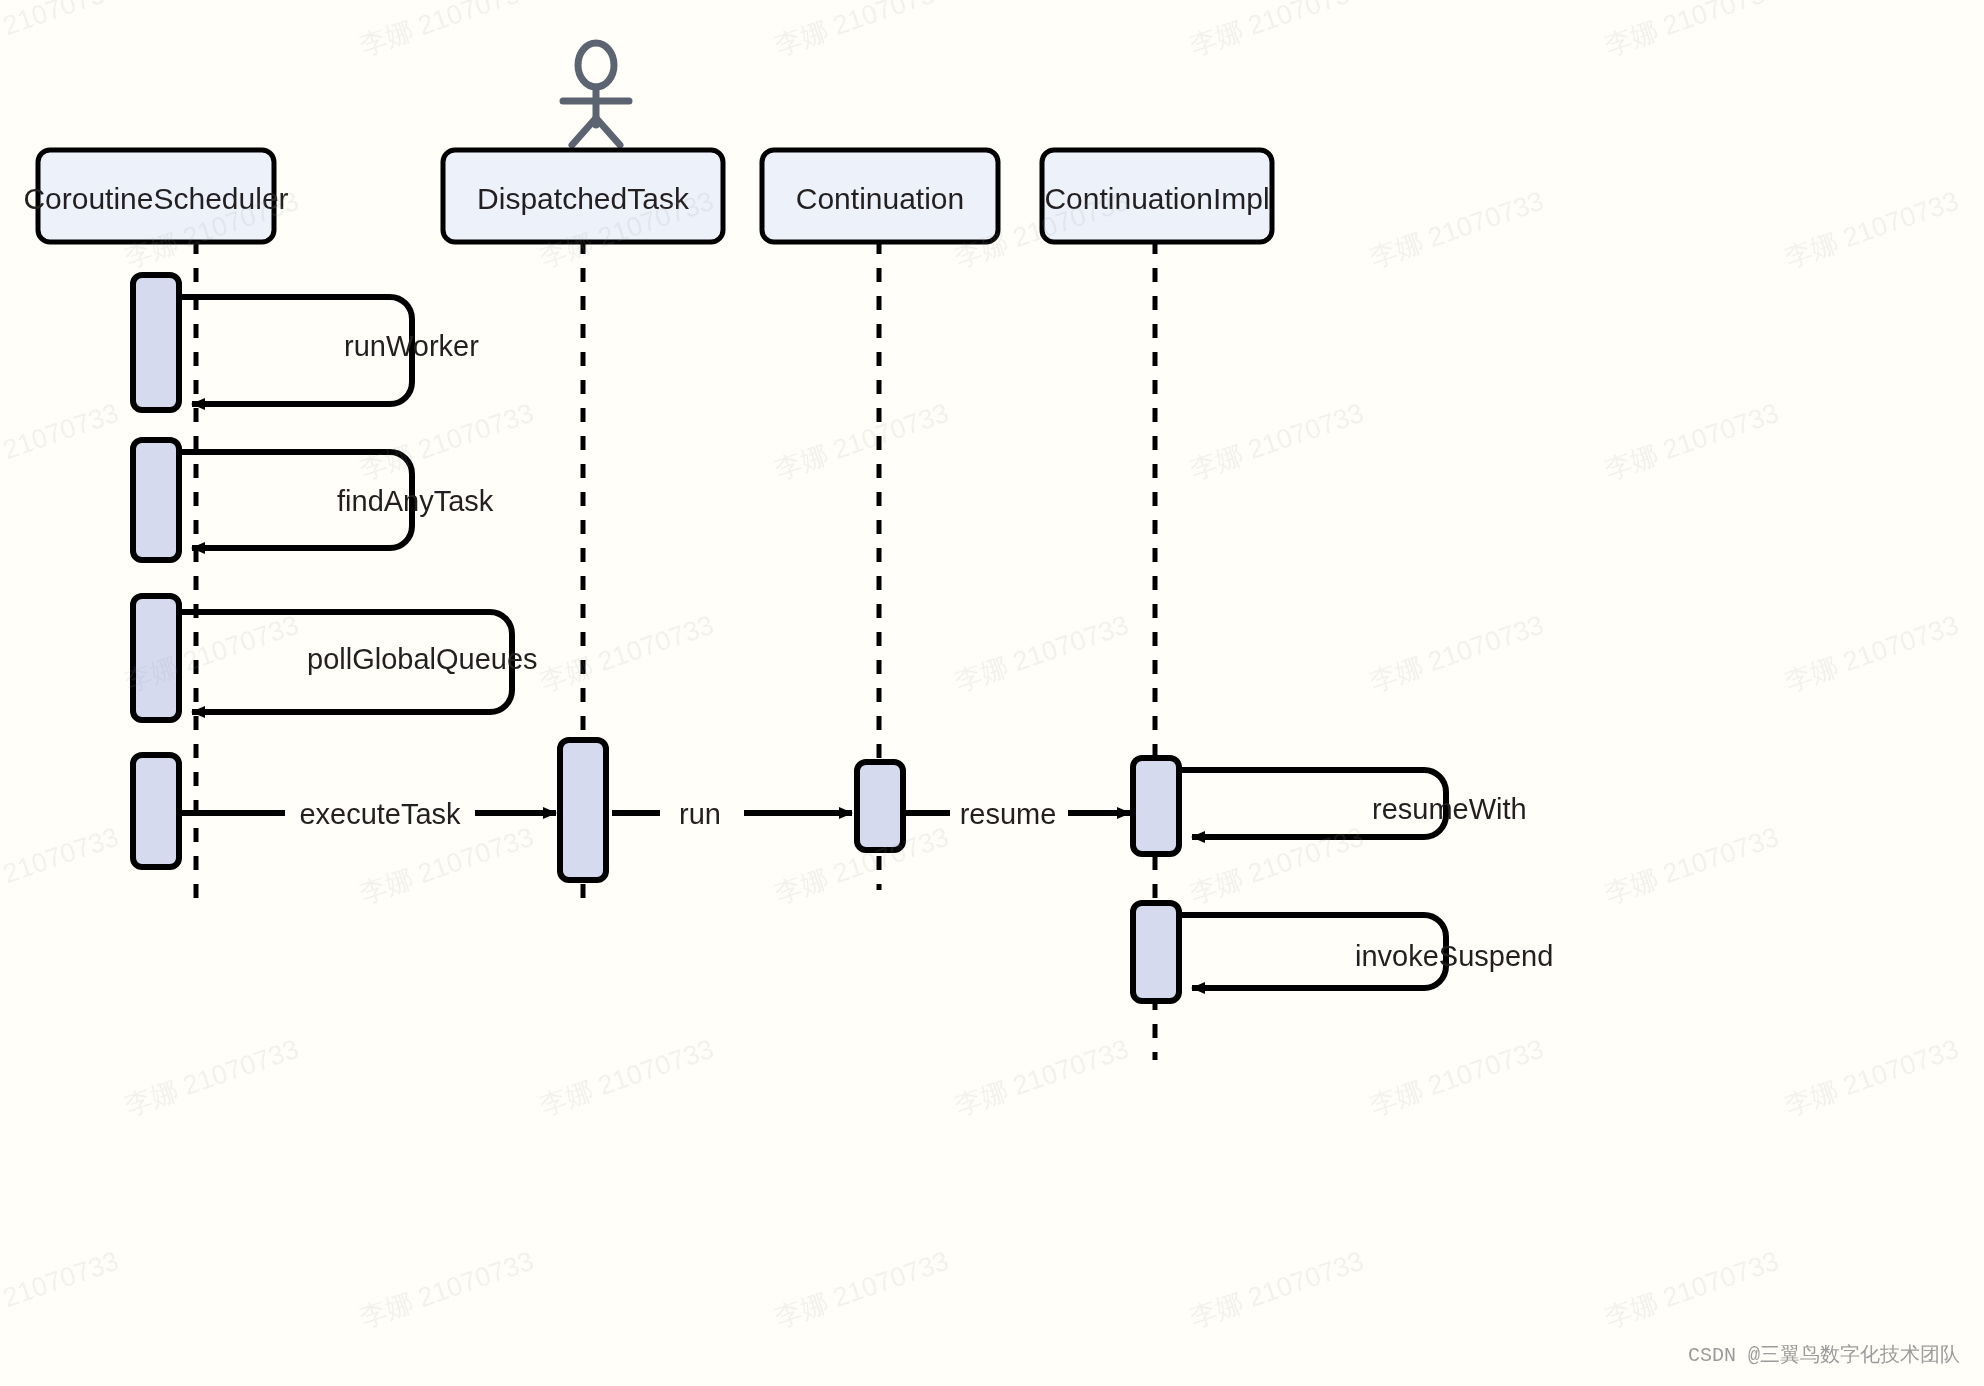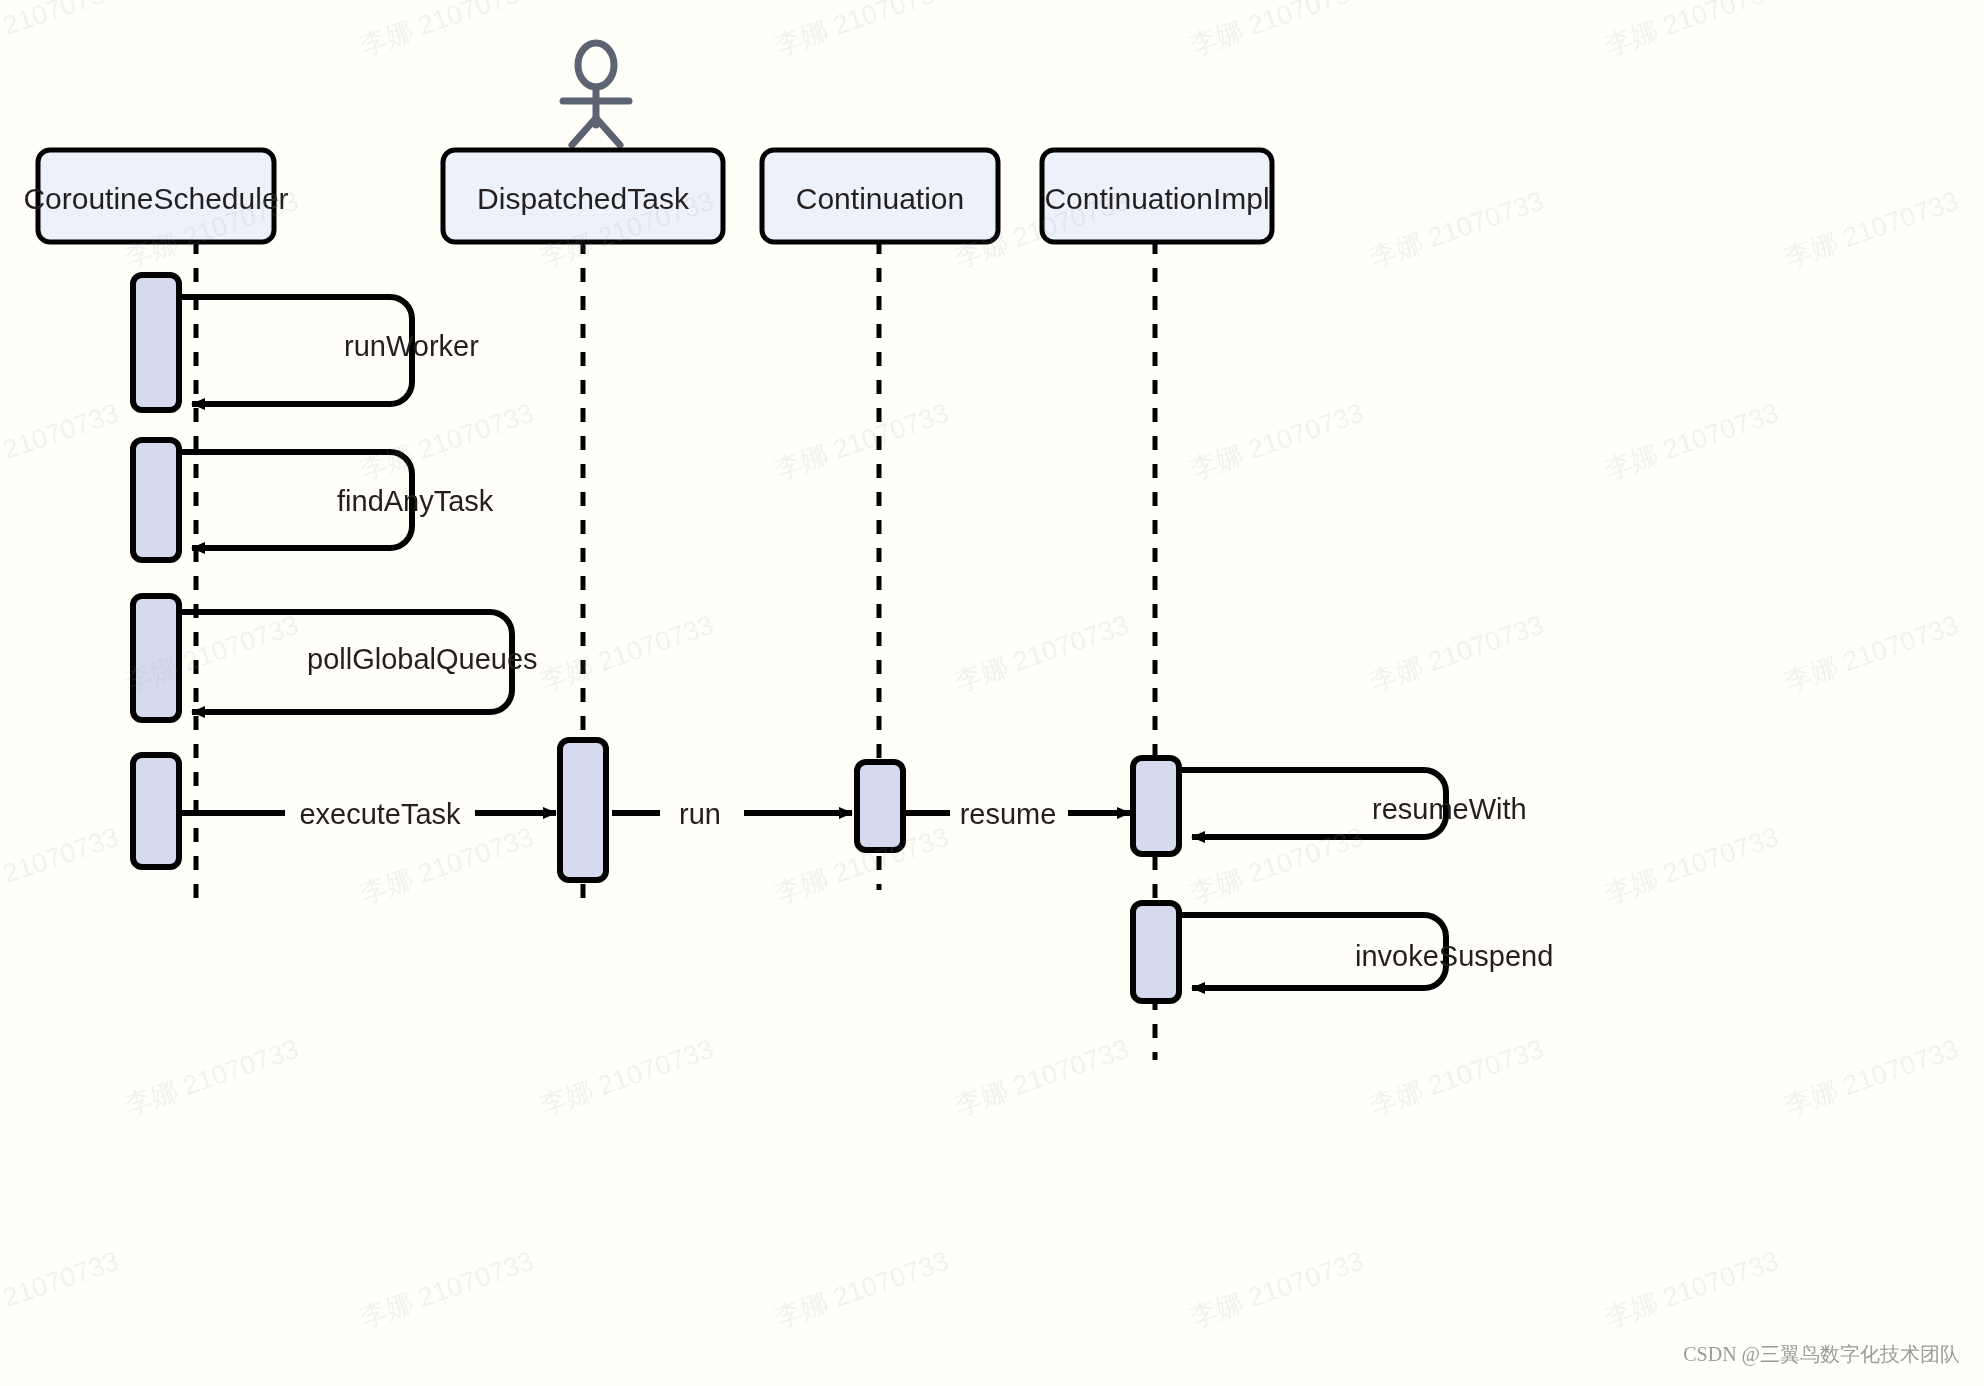--- a/index.html
+++ b/index.html
@@ -29,21 +29,21 @@
     fill:#231f20;
   }
   .msglabel{
     font-family:"Liberation Sans","DejaVu Sans",sans-serif;
     font-size:29px;
     fill:#231f20;
   }
   .credit{
     position:absolute;
     right:24px;bottom:18px;
-    font-family:Liberation Serif, serif;
+    font-family:Liberation Mono, monospace;
     font-size:20px;
     color:#9b9b9b;
     z-index:6;
     white-space:nowrap;
   }
 </style>
 </head>
 <body>
 
 <div id="stage">

